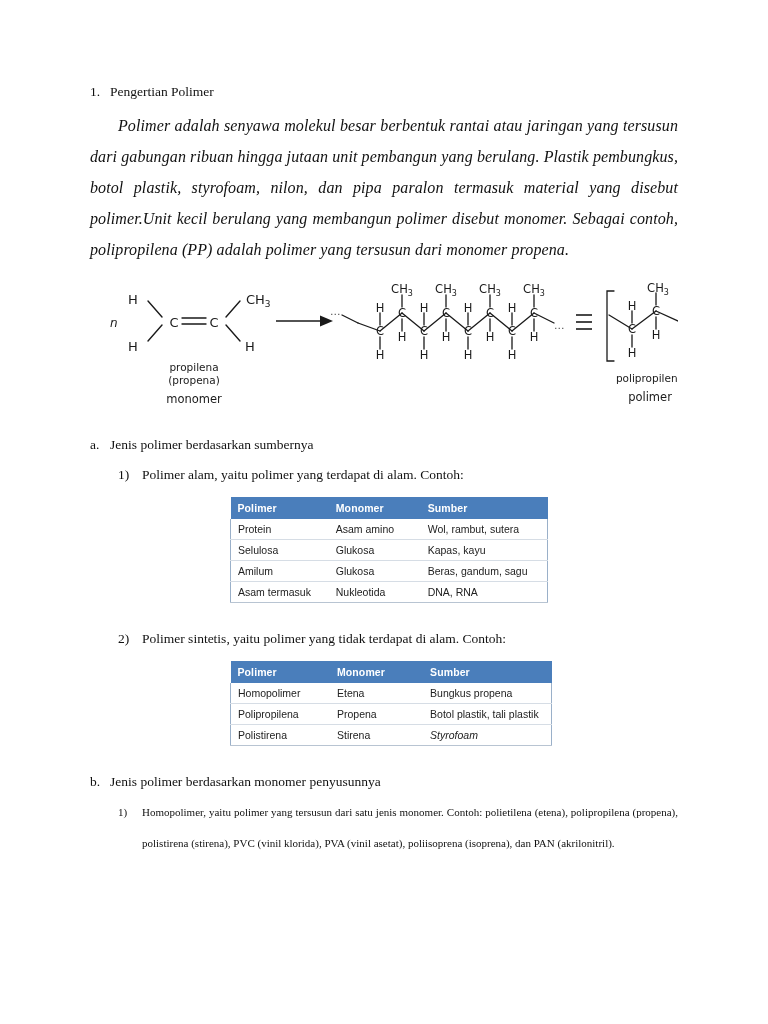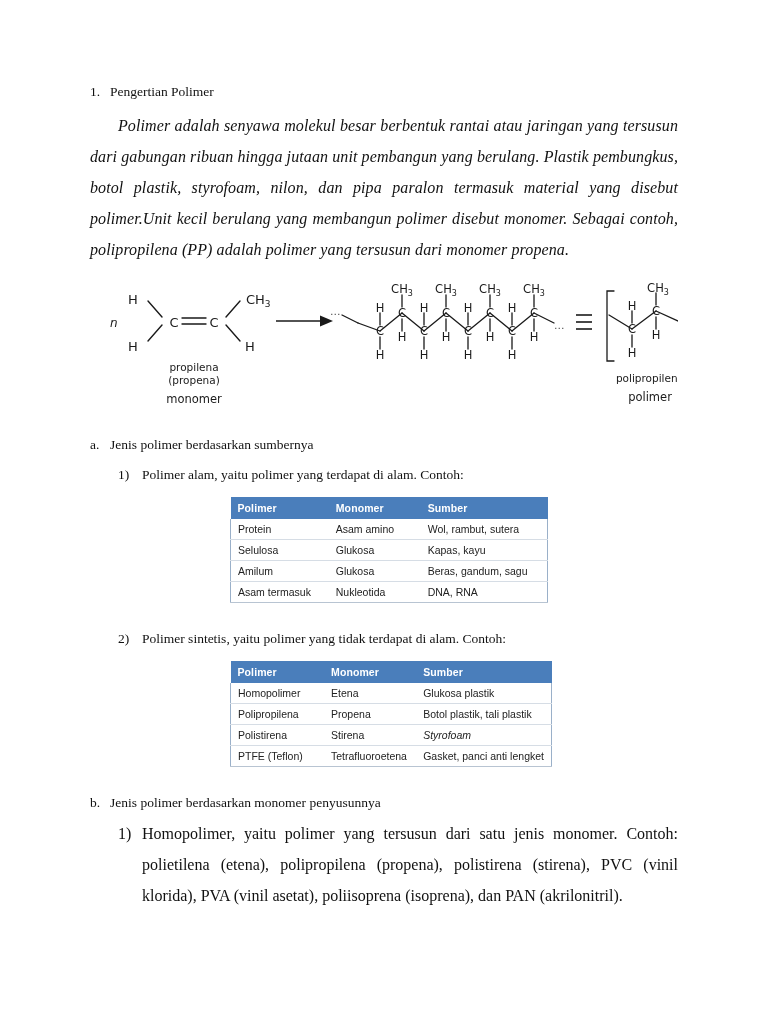--- a/index.html
+++ b/index.html
@@ -59,21 +59,21 @@
 
   .list-1 {
     font-size: 13.5px;
     line-height: 1.5;
     margin: 9px 0 4px 0;
     padding-left: 28px;
   }
   .list-1 .lbl { display: inline-block; width: 24px; }
 
   .list-1-justify {
-    font-size: 16px;
+    font-size: 11px;
     line-height: 31px;
     margin: 0;
     padding-left: 28px;
     text-align: justify;
   }
   .list-1-justify .body {
     display: block;
     padding-left: 24px;
     text-indent: -24px;
   }
@@ -329,36 +329,31 @@
           <tr>
             <th class="col0">Polimer</th>
             <th class="col1">Monomer</th>
             <th class="col2">Sumber</th>
           </tr>
         </thead>
         <tbody>
           <tr>
             <td class="c0">Homopolimer</td>
             <td class="c1">Etena</td>
-            <td class="c2">Glukosa plastik</td>
+            <td class="c2">Bungkus propena</td>
           </tr>
           <tr>
             <td class="c0">Polipropilena</td>
             <td class="c1">Propena</td>
             <td class="c2">Botol plastik, tali plastik</td>
           </tr>
           <tr>
             <td class="c0">Polistirena</td>
             <td class="c1">Stirena</td>
             <td class="c2 italic">Styrofoam</td>
-          </tr>
-          <tr>
-            <td class="c0">PTFE (Teflon)</td>
-            <td class="c1">Tetrafluoroetena</td>
-            <td class="c2">Gasket, panci anti lengket</td>
           </tr>
         </tbody>
       </table>
     </div>
 
     <p class="list-a" style="margin-top:26px;">
       <span class="lbl">b.</span><span>Jenis polimer berdasarkan monomer penyusunnya</span>
     </p>
 
     <div class="list-1-justify">

